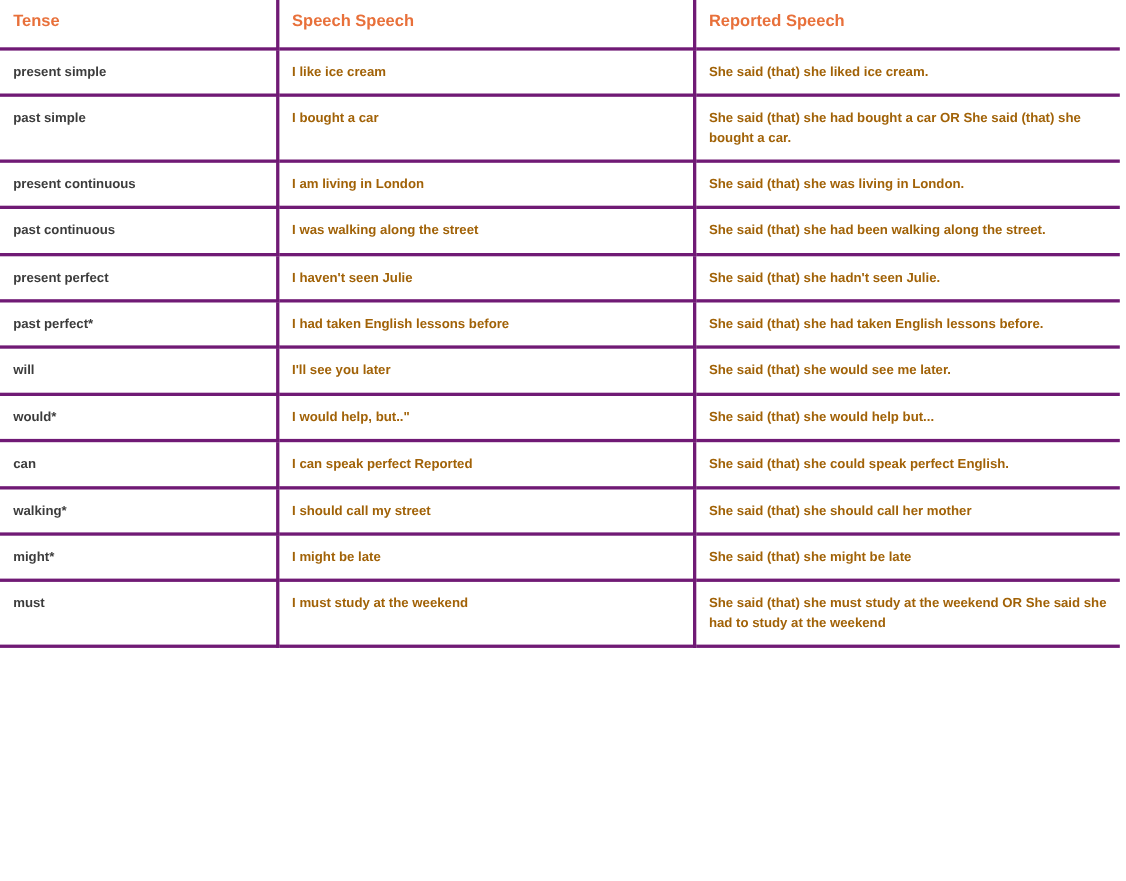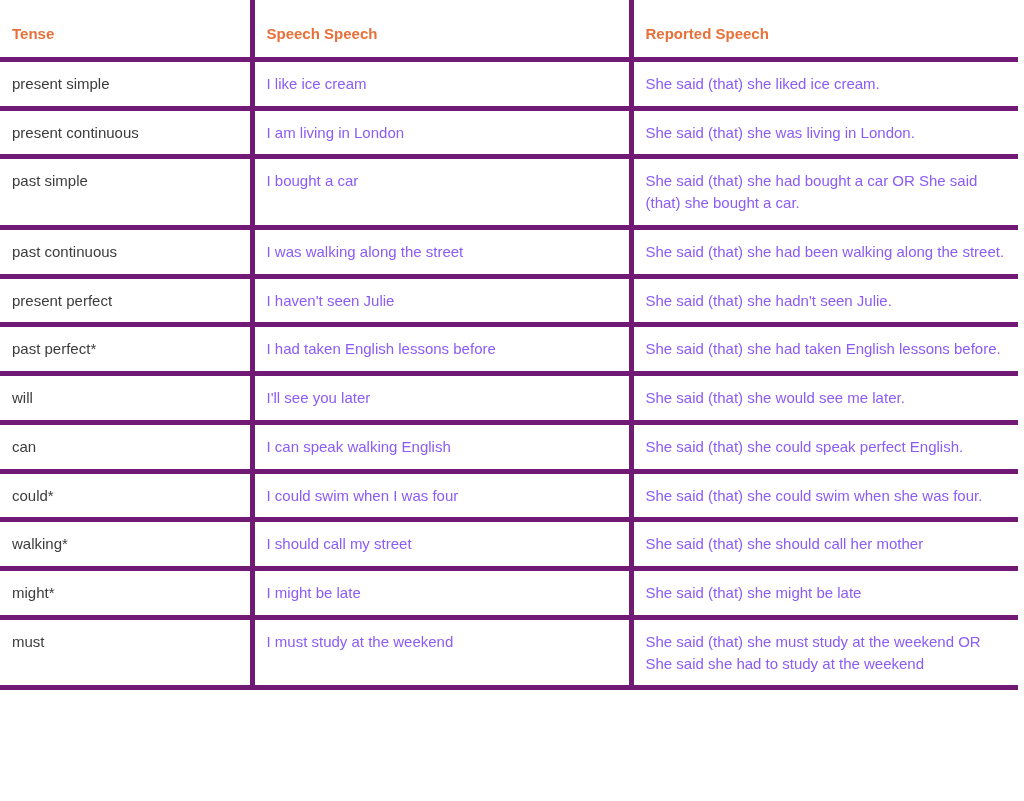--- a/index.html
+++ b/index.html
@@ -19,52 +19,52 @@
     width: 1018px;
     margin: 0;
     table-layout: fixed;
   }
   table.tense-table col.c1 { width: 252px; }
   table.tense-table col.c2 { width: 379px; }
   table.tense-table col.c3 { width: 387px; }
 
   table.tense-table th,
   table.tense-table td {
-    border: 5px solid #701a75;
+    border: 3px solid #701a75;
     vertical-align: top;
     text-align: left;
     padding: 11px 10px 11px 12px;
-    font-size: 15px;
+    font-size: 12px;
     line-height: 1.45;
-    font-weight: normal;
+    font-weight: bold;
   }
   table.tense-table thead th {
     border-top: none;
     color: #e8703a;
     font-weight: bold;
     font-size: 15px;
-    padding-top: 23px;
+    padding-top: 9px;
     padding-bottom: 12px;
   }
   table.tense-table thead tr th:first-child {
     border-left: none;
   }
   table.tense-table tbody tr td:first-child {
     border-left: none;
   }
   table.tense-table thead tr th:last-child,
   table.tense-table tbody tr td:last-child {
     border-right: none;
   }
   td.tense-cell {
     color: #3c3c3c;
   }
   td.direct-cell,
   td.reported-cell {
-    color: #8b5cf6;
+    color: #a16207;
   }
 </style>
 </head>
 <body>
 
 <table class="tense-table">
   <colgroup>
     <col class="c1">
       <col class="c2">
       <col class="c3">
@@ -76,28 +76,28 @@
       <th>Reported Speech</th>
     </tr>
   </thead>
   <tbody>
     <tr>
       <td class="tense-cell">present simple</td>
       <td class="direct-cell">I like ice cream</td>
       <td class="reported-cell">She said (that) she liked ice cream.</td>
     </tr>
     <tr>
+      <td class="tense-cell">past simple</td>
+      <td class="direct-cell">I bought a car</td>
+      <td class="reported-cell">She said (that) she had bought a car OR She said (that) she bought a car.</td>
+    </tr>
+    <tr>
       <td class="tense-cell">present continuous</td>
       <td class="direct-cell">I am living in London</td>
       <td class="reported-cell">She said (that) she was living in London.</td>
-    </tr>
-    <tr>
-      <td class="tense-cell">past simple</td>
-      <td class="direct-cell">I bought a car</td>
-      <td class="reported-cell">She said (that) she had bought a car OR She said (that) she bought a car.</td>
     </tr>
     <tr>
       <td class="tense-cell">past continuous</td>
       <td class="direct-cell">I was walking along the street</td>
       <td class="reported-cell">She said (that) she had been walking along the street.</td>
     </tr>
     <tr>
       <td class="tense-cell">present perfect</td>
       <td class="direct-cell">I haven't seen Julie</td>
       <td class="reported-cell">She said (that) she hadn't seen Julie.</td>
@@ -106,28 +106,28 @@
       <td class="tense-cell">past perfect*</td>
       <td class="direct-cell">I had taken English lessons before</td>
       <td class="reported-cell">She said (that) she had taken English lessons before.</td>
     </tr>
     <tr>
       <td class="tense-cell">will</td>
       <td class="direct-cell">I'll see you later</td>
       <td class="reported-cell">She said (that) she would see me later.</td>
     </tr>
     <tr>
-      <td class="tense-cell">can</td>
-      <td class="direct-cell">I can speak walking English</td>
-      <td class="reported-cell">She said (that) she could speak perfect English.</td>
+      <td class="tense-cell">would*</td>
+      <td class="direct-cell">I would help, but.."</td>
+      <td class="reported-cell">She said (that) she would help but...</td>
     </tr>
     <tr>
-      <td class="tense-cell">could*</td>
-      <td class="direct-cell">I could swim when I was four</td>
-      <td class="reported-cell">She said (that) she could swim when she was four.</td>
+      <td class="tense-cell">can</td>
+      <td class="direct-cell">I can speak perfect Reported</td>
+      <td class="reported-cell">She said (that) she could speak perfect English.</td>
     </tr>
     <tr>
       <td class="tense-cell">walking*</td>
       <td class="direct-cell">I should call my street</td>
       <td class="reported-cell">She said (that) she should call her mother</td>
     </tr>
     <tr>
       <td class="tense-cell">might*</td>
       <td class="direct-cell">I might be late</td>
       <td class="reported-cell">She said (that) she might be late</td>

